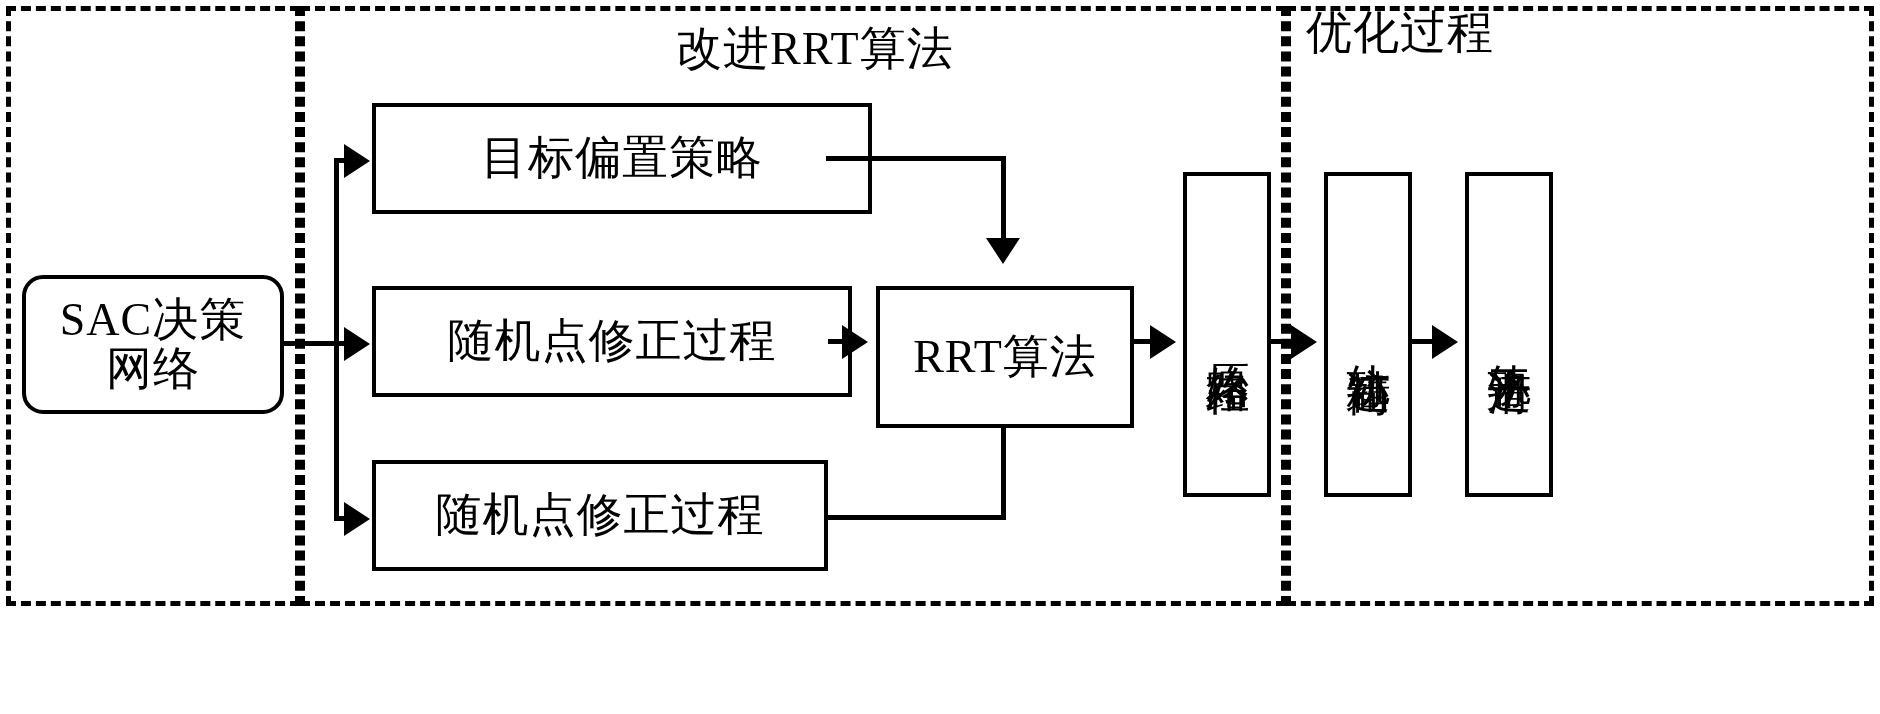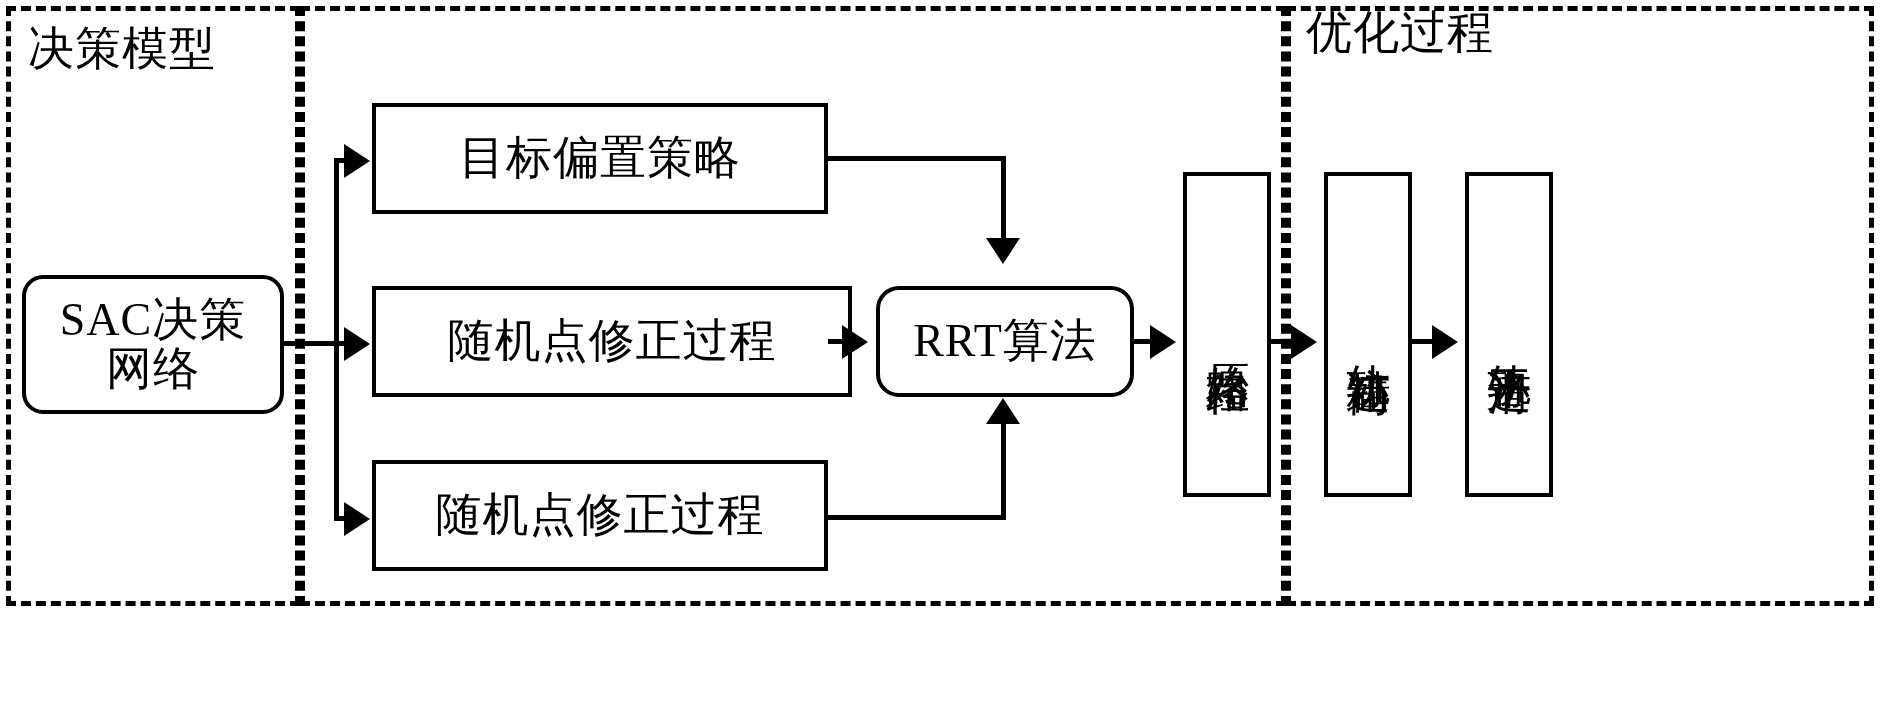--- a/index.html
+++ b/index.html
@@ -92,23 +92,23 @@
     border-right: 17px solid transparent;
     border-bottom: 26px solid #000000;
   }
 </style>
 </head>
 <body>
 
 <div id="canvas">
 
   <div class="section" style="left:6px; top:6px; width:294px; height:600px;"></div>
-  <div class="section-title" style="left:28px; top:26px;">决策模型</div>
 
   <div class="section" style="left:300px; top:6px; width:986px; height:600px;"></div>
+  <div class="section-title" style="left:676px; top:26px;">改进RRT算法</div>
 
   <div class="section" style="left:1286px; top:6px; width:588px; height:600px;"></div>
   <div class="section-title" style="left:1306px; top:10px;">优化过程</div>
 
   <div class="box" style="left:22px; top:275px; width:262px; height:139px;border-radius:21px;">
     <span class="box-label">SAC决策
 网络</span>
   </div>
 
   <div class="hline" style="left:284px; top:341px; width:54px;"></div>
@@ -117,21 +117,21 @@
 
   <div class="hline" style="left:334px; top:158px; width:28px;"></div>
   <div class="arrow-r" style="left:344px; top:144px;"></div>
 
   <div class="hline" style="left:334px; top:341px; width:28px;"></div>
   <div class="arrow-r" style="left:344px; top:327px;"></div>
 
   <div class="hline" style="left:334px; top:516px; width:28px;"></div>
   <div class="arrow-r" style="left:344px; top:502px;"></div>
 
-  <div class="box" style="left:372px; top:103px; width:456px; height:111px;">
+  <div class="box" style="left:372px; top:103px; width:500px; height:111px;">
     <span class="box-label">目标偏置策略</span>
   </div>
 
   <div class="hline" style="left:826px; top:156px; width:180px;"></div>
   <div class="vline" style="left:1001px; top:156px; height:84px;"></div>
   <div class="arrow-d" style="left:986px; top:238px;"></div>
 
   <div class="box" style="left:372px; top:286px; width:480px; height:111px;text-align:center;">
     <span class="box-label">随机点修正过程</span>
   </div>
@@ -140,21 +140,21 @@
   <div class="arrow-r" style="left:842px; top:325px;"></div>
 
   <div class="box" style="left:372px; top:460px; width:456px; height:111px;">
     <span class="box-label">随机点修正过程</span>
   </div>
 
   <div class="hline" style="left:826px; top:515px; width:180px;"></div>
   <div class="vline" style="left:1001px; top:424px; height:94px;"></div>
   <div class="arrow-u" style="left:986px; top:398px;"></div>
 
-  <div class="box" style="left:876px; top:286px; width:258px; height:111px;border-radius:23px;">
+  <div class="box" style="left:876px; top:286px; width:258px; height:142px;">
     <span class="box-label">RRT算法</span>
   </div>
 
   <div class="hline" style="left:1134px; top:339px; width:20px;"></div>
   <div class="arrow-r" style="left:1150px; top:325px;"></div>
 
   <div class="box vertical" style="left:1183px; top:172px; width:88px; height:325px;">
     <span class="box-label">原始路径</span>
   </div>
 

